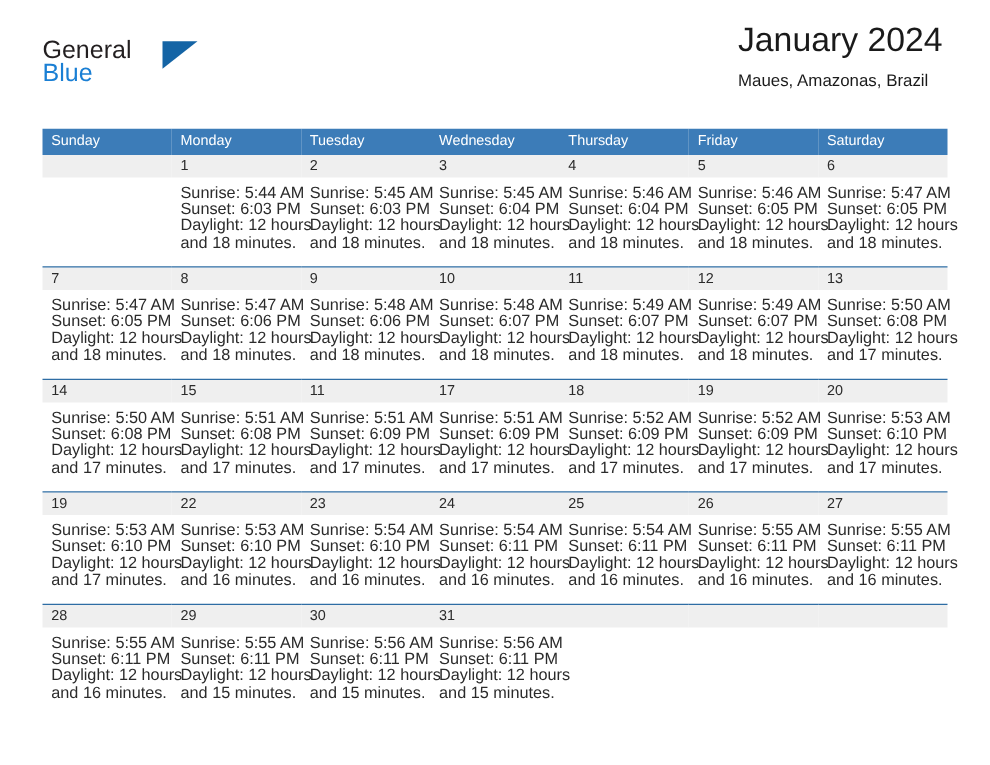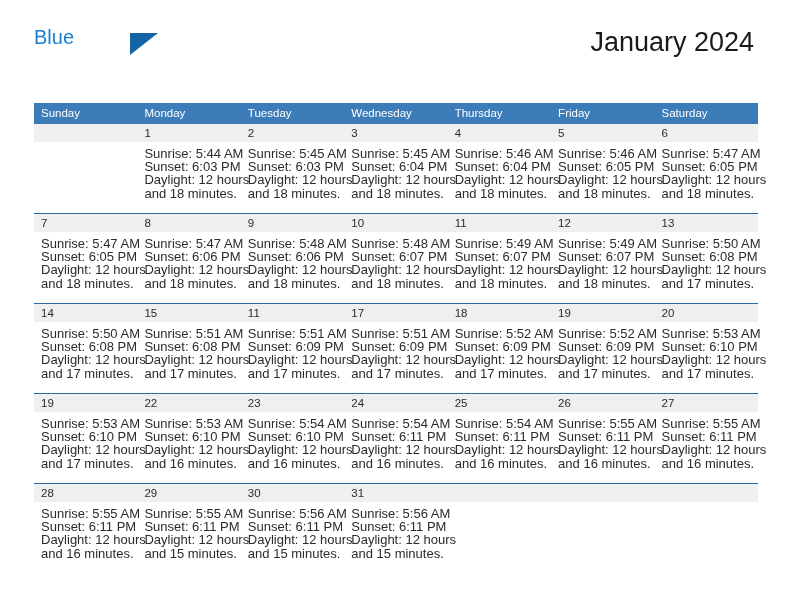--- a/index.html
+++ b/index.html
@@ -51,21 +51,21 @@
     top: 4px;
     width: 0;
     height: 0;
     border-left: 28px solid #1464a5;
     border-bottom: 22px solid transparent;
   }
 
   .title-block {
     position: absolute;
     right: 38px;
-    top: 26px;
+    top: 16px;
     text-align: left;
   }
   .cal-title {
     font-size: 27px;
     color: #1a1a1a;
     font-weight: normal;
     line-height: 32px;
     margin: 0;
     font-family: "Liberation Sans", sans-serif;
   }
@@ -133,25 +133,27 @@
   }
   .details div {
     white-space: nowrap;
   }
 </style>
 </head>
 <body>
 
 <div class="page-header">
   <div class="brand">
+    <span class="brand-general">General</span>
     <span class="brand-blue">Blue</span>
     <span class="brand-triangle"></span>
   </div>
   <div class="title-block">
     <h1 class="cal-title">January 2024</h1>
+    <p class="cal-subtitle">Maues, Amazonas, Brazil</p>
   </div>
 </div>
 
 <table class="calendar">
   <thead>
     <tr id="weekday-row">
         <th>Sunday</th>
         <th>Monday</th>
         <th>Tuesday</th>
         <th>Wednesday</th>

